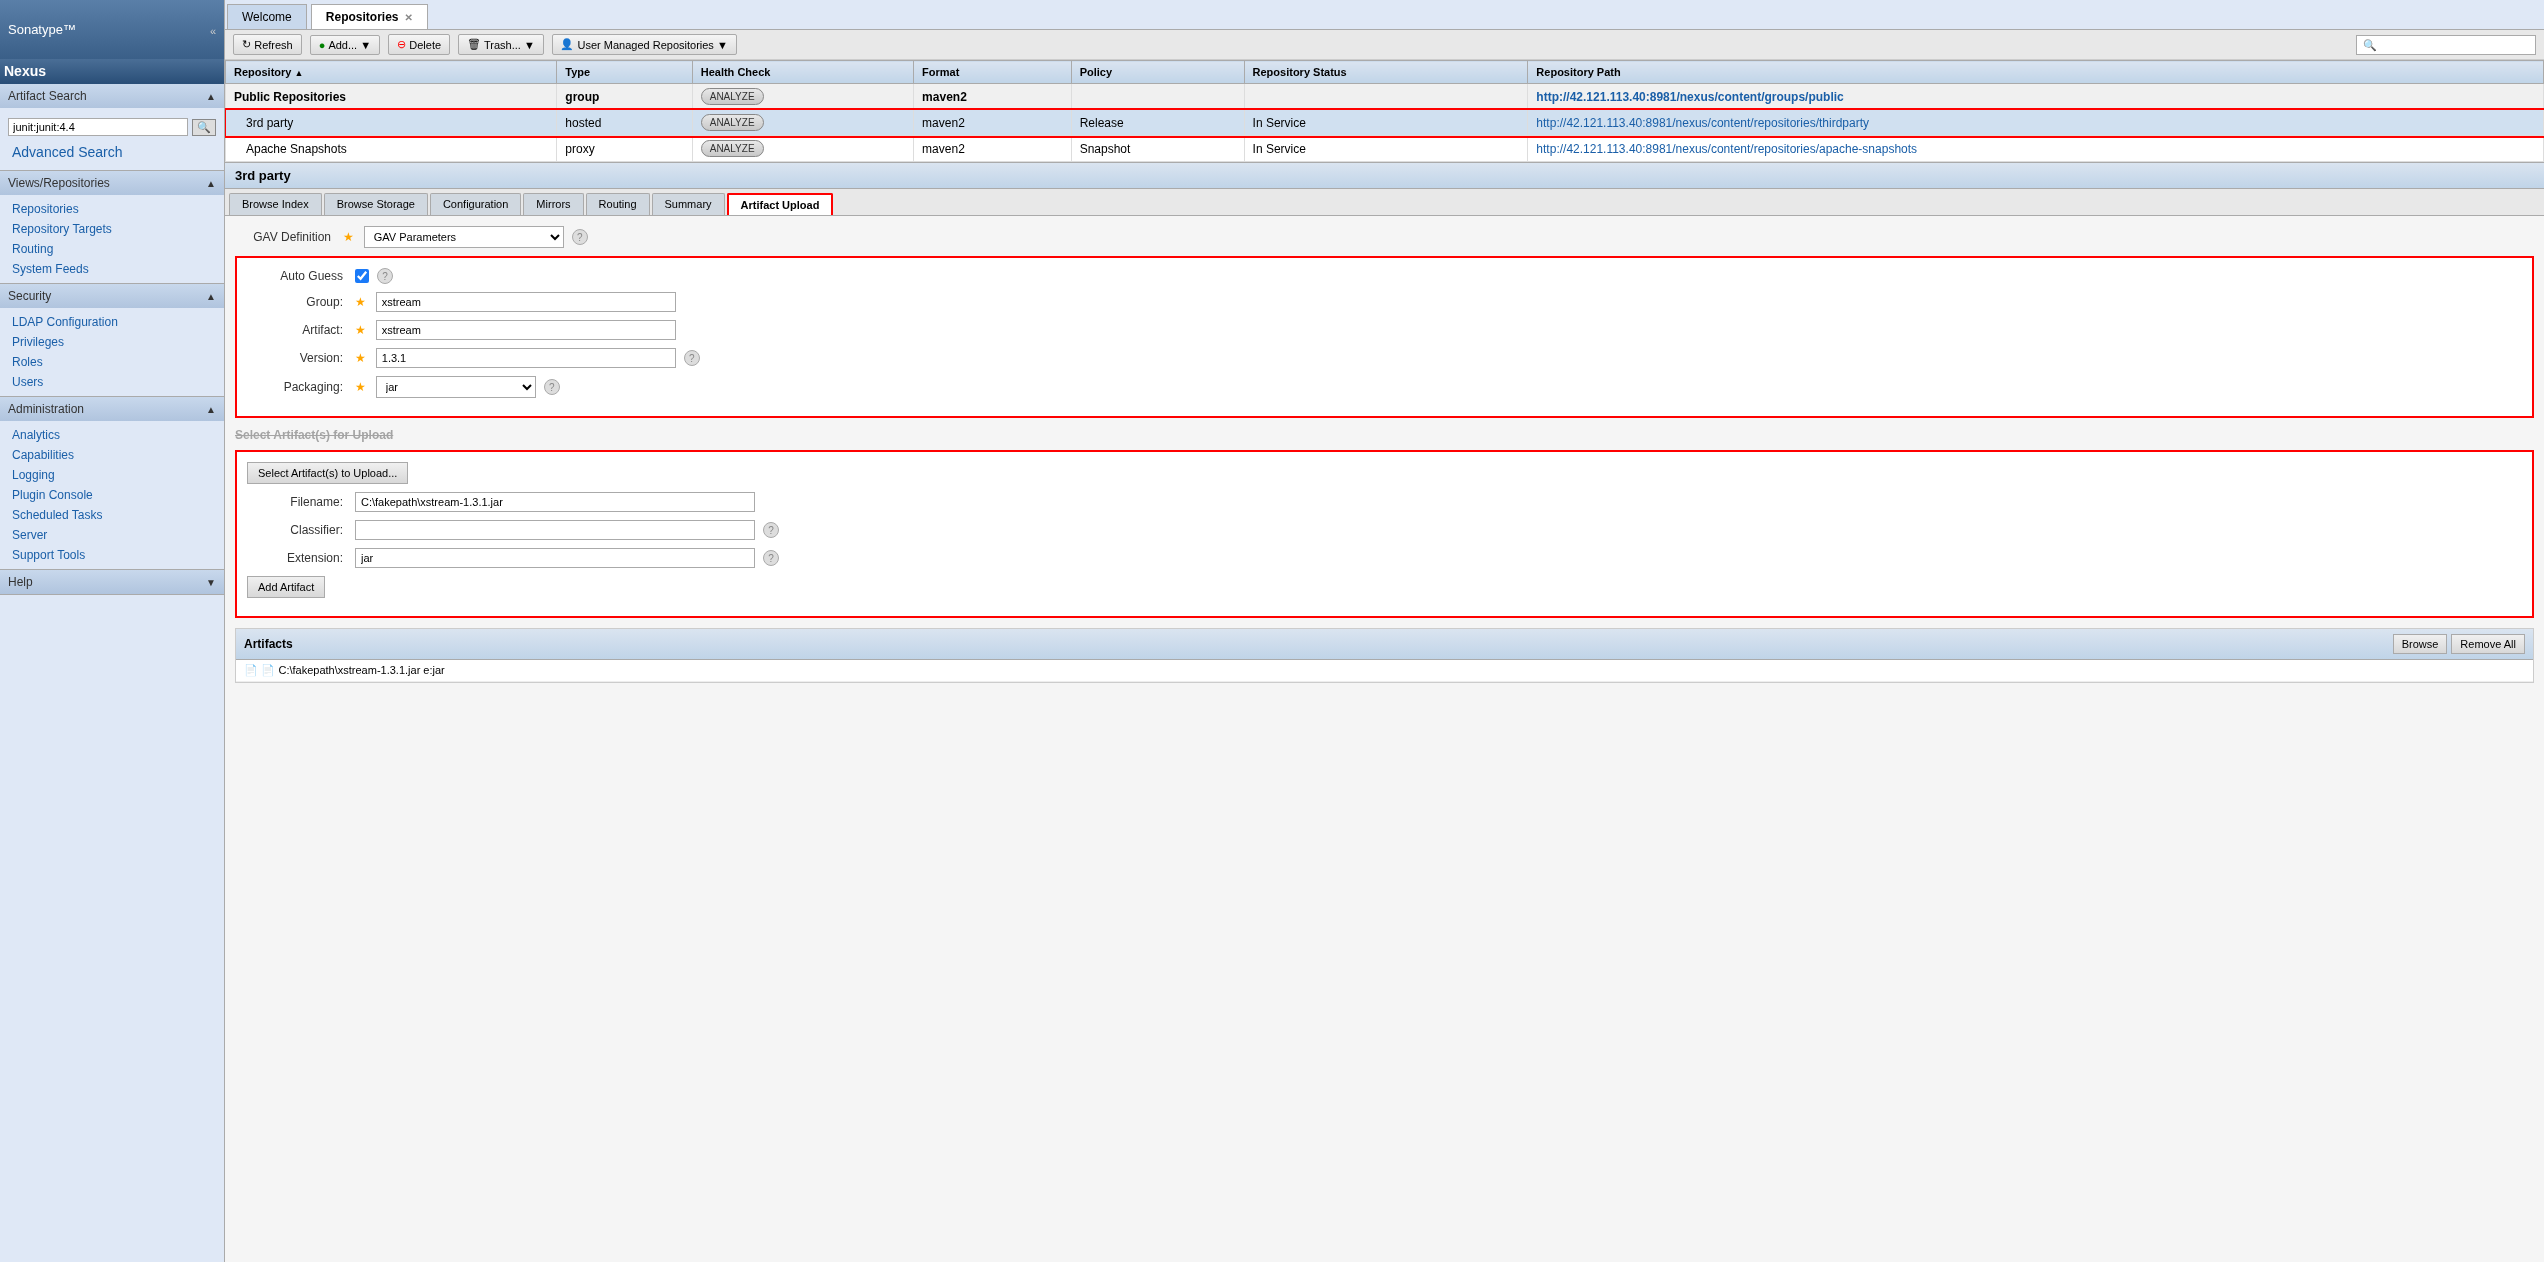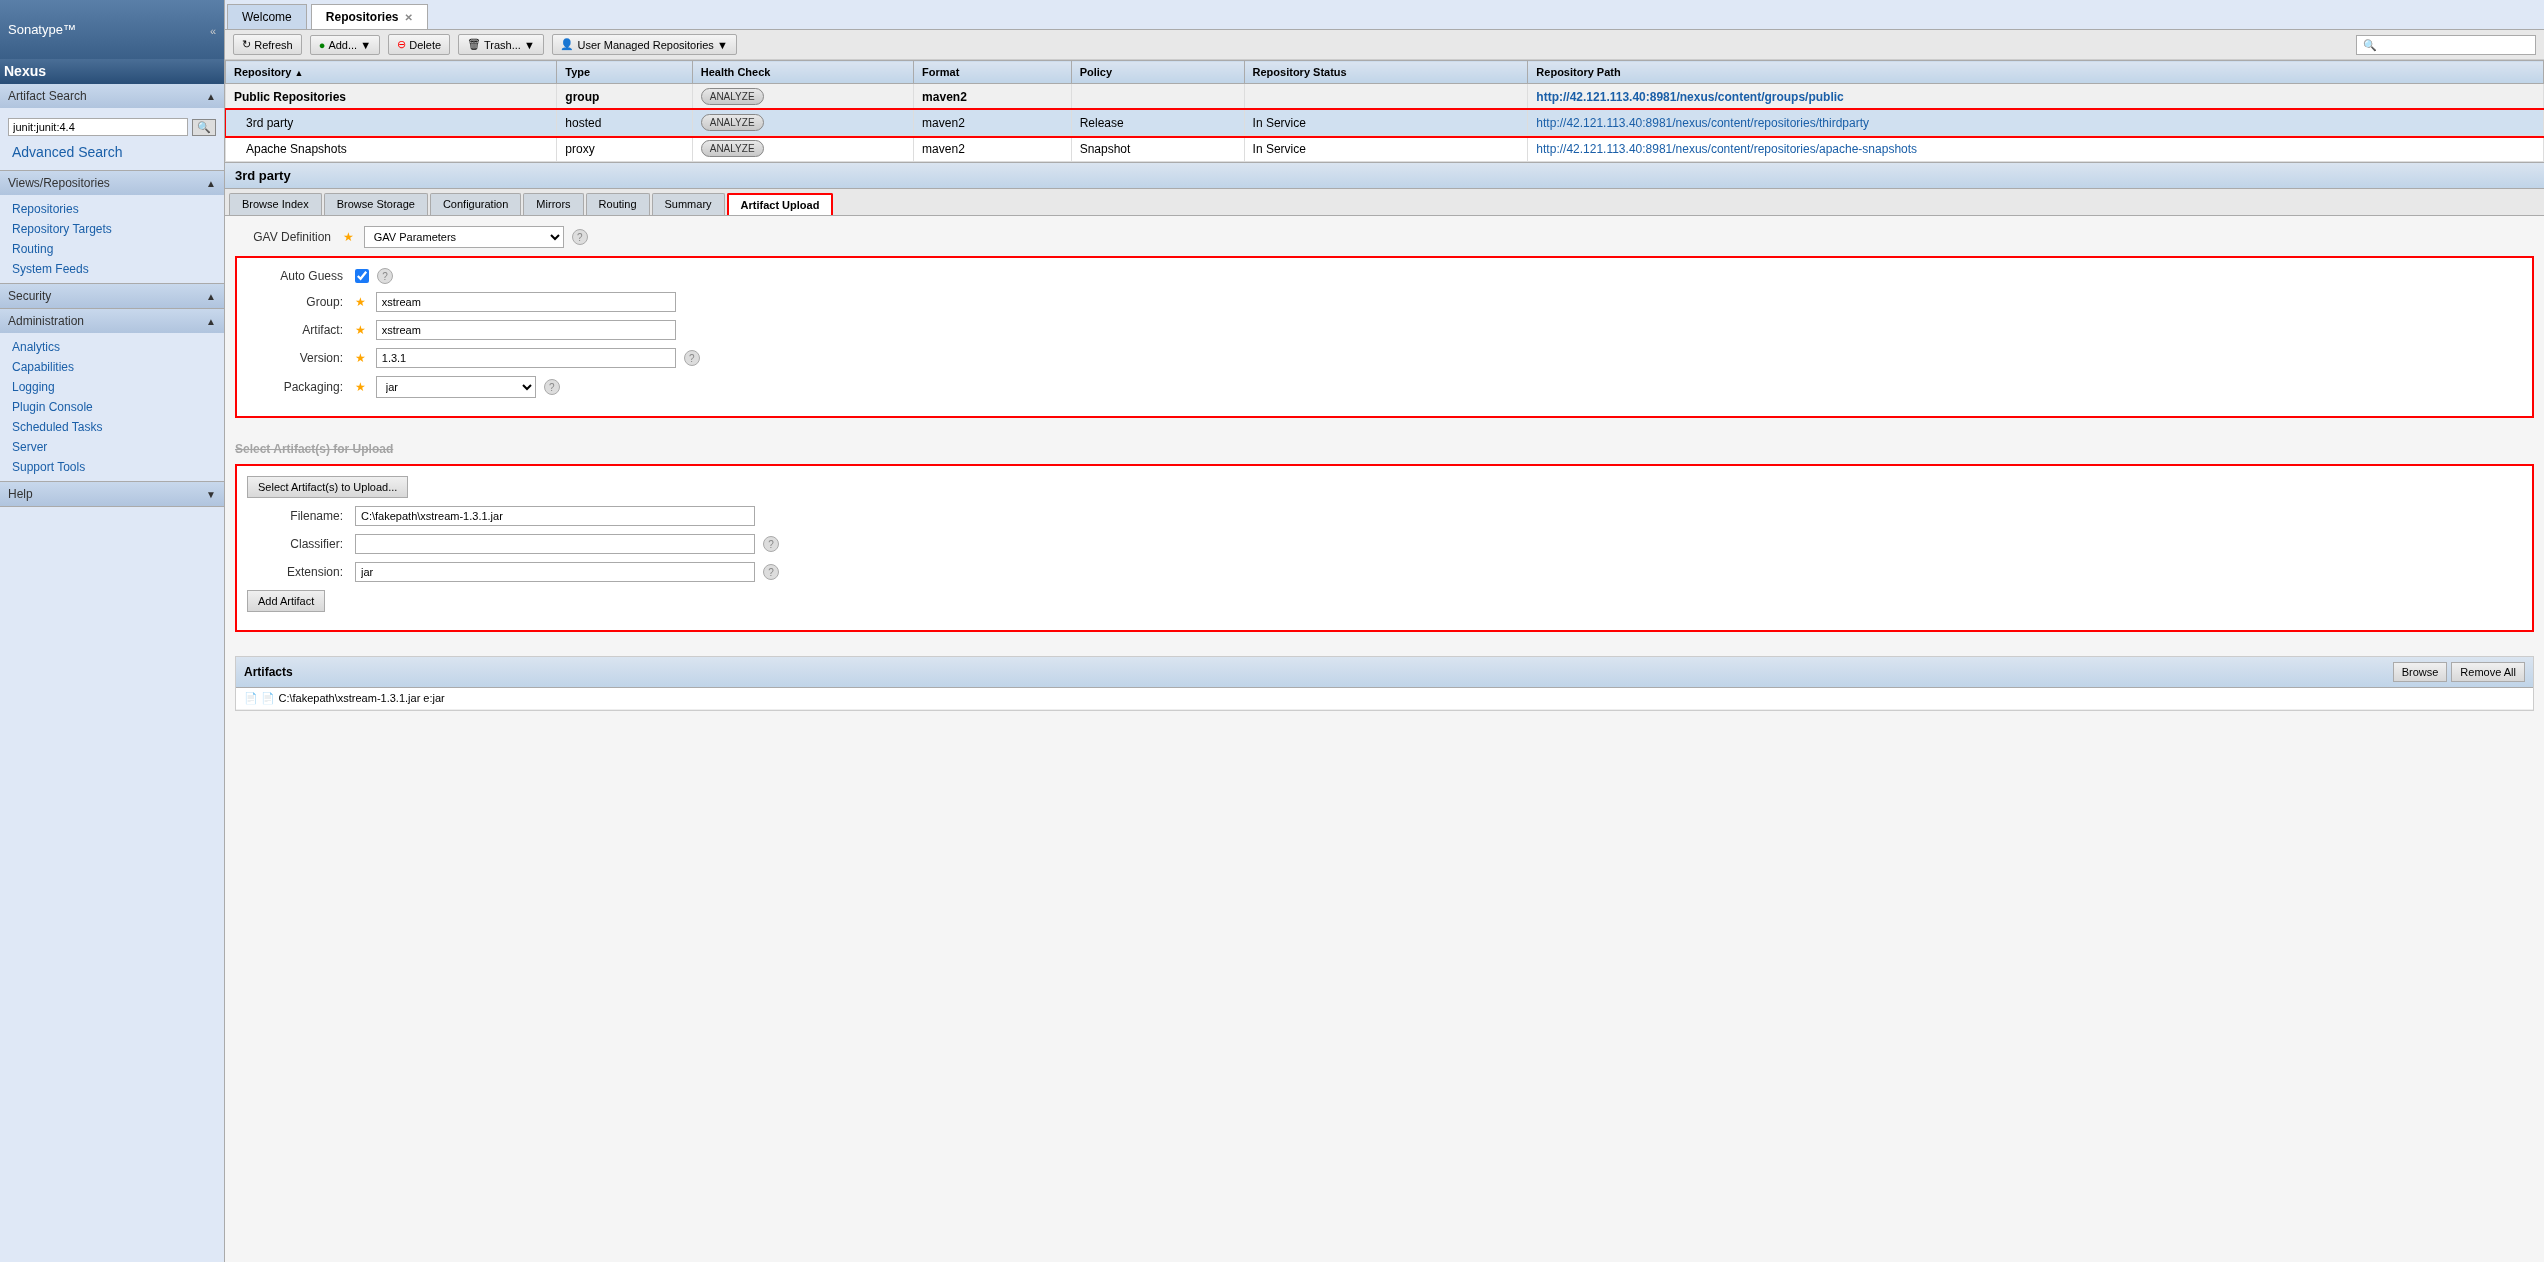--- a/index.html
+++ b/index.html
@@ -59,21 +59,21 @@
     
     .form-row { display: flex; align-items: center; margin-bottom: 8px; gap: 8px; }
     .form-label { min-width: 100px; text-align: right; color: #333; font-size: 12px; padding-right: 4px; }
     .form-input { border: 1px solid #aaa; padding: 3px 5px; font-size: 11px; background: white; }
     .form-select { border: 1px solid #aaa; padding: 3px 5px; font-size: 11px; background: white; }
     .help-icon { color: #888; border: 1px solid #aaa; border-radius: 50%; width: 16px; height: 16px; display: inline-flex; align-items: center; justify-content: center; font-size: 10px; background: #ddd; cursor: help; }
     .required-star { color: orange; margin-right: 2px; }
     .checkbox-blue { accent-color: #1a7af8; width: 14px; height: 14px; }
 
     
-    .red-outline-box { border: 2px solid red; padding: 10px; background: white; margin-bottom: 24px; }
+    .red-outline-box { border: 2px solid red; padding: 10px; background: white; margin-bottom: 10px; }
 
     
     .upload-section { }
     .upload-title { font-weight: bold; font-size: 12px; color: #555; margin-bottom: 8px; text-decoration: line-through; opacity: 0.5; }
     .upload-btn { border: 1px solid #aaa; background: linear-gradient(to bottom, #f0f0f0, #d8d8d8); padding: 4px 10px; cursor: pointer; font-size: 11px; }
 
     
     .artifacts-section { margin-top: 0; background: white; border: 1px solid #ccc; }
     .artifacts-header { display: flex; justify-content: space-between; align-items: center; padding: 5px 8px; background: linear-gradient(to bottom, #dae4f0, #c0d4e8); border-bottom: 1px solid #aaa; }
     .artifacts-title { font-weight: bold; font-size: 12px; }
@@ -120,20 +120,26 @@
       <a class="sidebar-item">Repository Targets</a>
       <a class="sidebar-item">Routing</a>
       <a class="sidebar-item">System Feeds</a>
     </div>
   </div>
 
   <div class="sidebar-section">
     <div class="sidebar-section-header">
       <span>Security</span>
       <span class="arrow">▲</span>
+    </div>
+    <div class="sidebar-section-content">
+      <a class="sidebar-item">LDAP Configuration</a>
+      <a class="sidebar-item">Privileges</a>
+      <a class="sidebar-item">Roles</a>
+      <a class="sidebar-item">Users</a>
     </div>
   </div>
 
   <div class="sidebar-section">
     <div class="sidebar-section-header">
       <span>Administration</span>
       <span class="arrow">▲</span>
     </div>
     <div class="sidebar-section-content">
       <a class="sidebar-item">Analytics</a>

